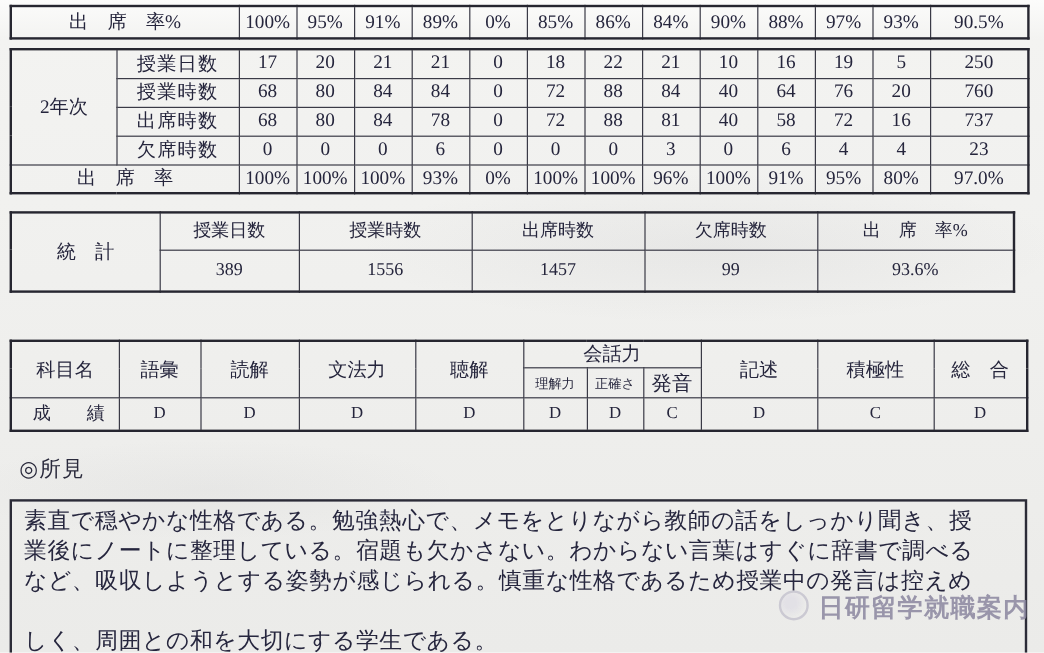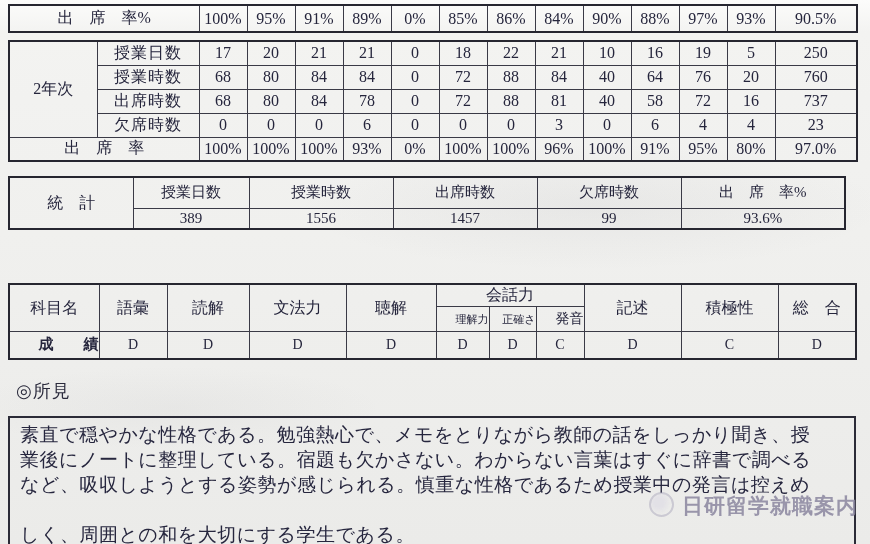--- a/index.html
+++ b/index.html
@@ -31,35 +31,35 @@
   
   .year2 { left:8px; top:40px; width:848px; }
   .year2 td { height:24px; }
   .c-y { width:88px; } .c-rl { width:102px; }
   .rlbl { font-size:15px; letter-spacing:1px; }
   .ylbl { font-size:16px; }
   
   .stats { left:8px; top:176px; width:836px; }
   .c-s0{width:124px}.c-s1{width:116px}.c-s2{width:144px}.c-s3{width:144px}.c-s4{width:144px}.c-s5{width:164px}
   .stats .shead { height:31px; font-size:15px; }
-  .stats .sval  { height:21px; font-size:15px; }
+  .stats .sval  { height:35px; font-size:15px; }
   .stat-lbl { font-size:16px; }
   
   .heading { position:absolute; font-size:18px; letter-spacing:1px; color:#2a2a3c; }
   .h-grades  { left:16px; top:251px; }
   .h-remarks { left:16px; top:379px; }
   
   .grades { left:8px; top:283px; width:847px; }
   .c-g0{width:90px}.c-g1{width:68px}.c-g2{width:82px}.c-g3{width:97px}.c-g4{width:90px}
   .c-g5{width:53px}.c-g6{width:47px}.c-g7{width:48px}.c-g8{width:97px}.c-g9{width:97px}.c-g10{width:78px}
   .grades .ghead { height:21px; font-size:16px; }
-  .grades .gsub  { height:25px; font-size:11px;text-align:right; }
-  .grades .gsub-big { font-size:14px;margin-left:24px; }
+  .grades .gsub  { height:25px; font-size:11px; }
+  .grades .gsub-big { font-size:17px;margin-left:24px; }
   .grades .gval  { height:27px; font-size:14px; }
-  .grades .grlbl { font-size:15px; text-align:right; padding-left:6px;font-weight:bold; }
+  .grades .grlbl { font-size:15px; text-align:center; padding-left:6px; }
   
   .remarks-box {
     position:absolute; left:8px; top:416px; width:848px; height:148px;
     border:2px solid #2b2b37;
   }
   .remarks-text {
     margin:0; padding:4px 10px; font-size:19px; line-height:25px;
     letter-spacing:.5px; color:#26263e; text-align:justify;
   }
   .watermark {

